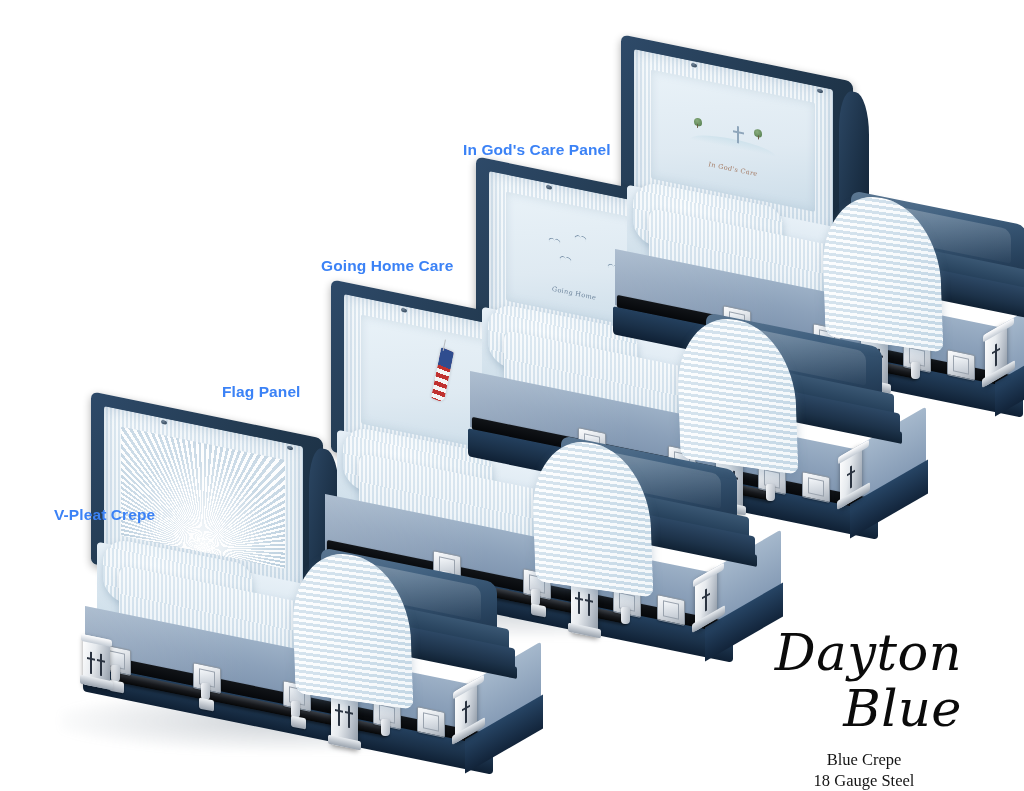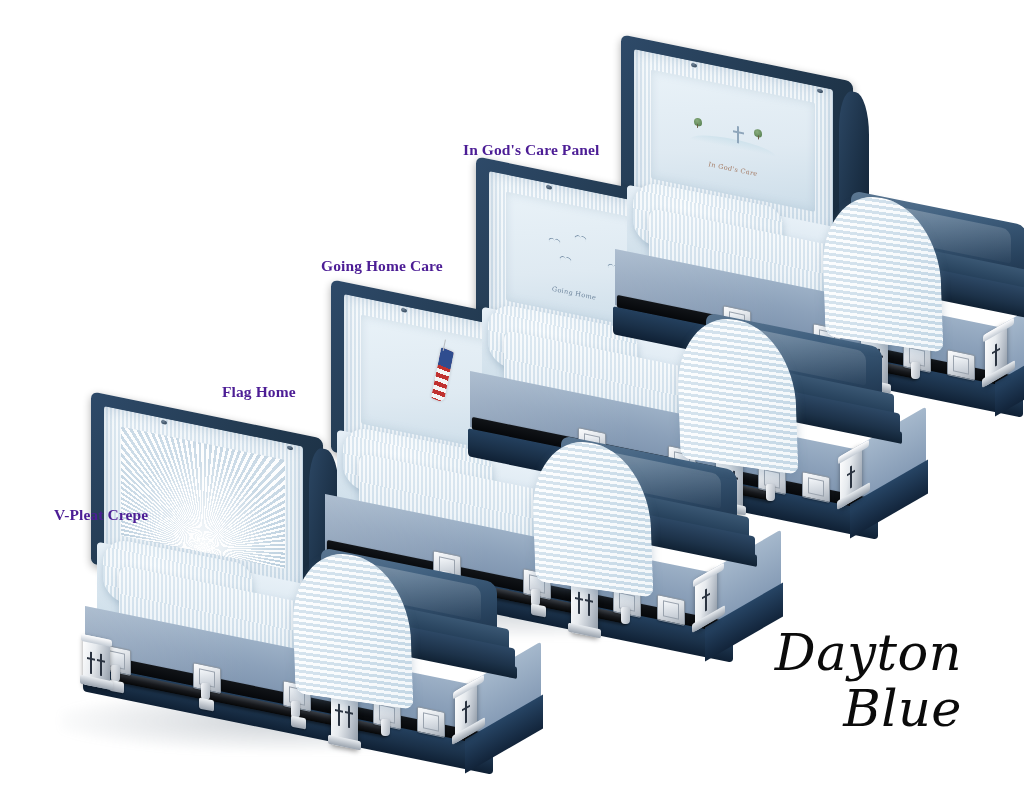--- a/index.html
+++ b/index.html
@@ -9,24 +9,24 @@
     background:#ffffff;
     font-family:"Liberation Serif", serif;
     overflow:hidden;
     position:relative;
   }
   #stage{position:absolute;inset:0;width:1024px;height:791px;}
 
   
   .panel-label{
     position:absolute;
-    font-family:Liberation Serif, serif;
+    font-family:Liberation Sans, sans-serif;
     font-weight:700;
     font-size:15.5px;
-    color:#4c1d95;
+    color:#3b82f6;
     white-space:nowrap;
     letter-spacing:.1px;
     z-index:60;
   }
 
   
   #title-block{position:absolute;left:684px;top:625px;width:330px;z-index:70;}
   #product-title{
     font-family:"DejaVu Serif", serif;
     font-style:italic;
@@ -498,21 +498,21 @@
         <div class="post-cross" style="left:14px;"></div>
         <div class="cap-b"></div>
       </div>
       <div class="corner-post" style="left:370px;top:38px;width:22px;height:52px;transform:skewY(-30deg);">
         <div class="cap-t"></div>
         <div class="post-cross" style="left:7px;"></div>
         <div class="cap-b"></div>
       </div>
     </div>
   </div>
-  <div class="panel-label" style="left:222px;top:383px;">Flag Home</div>
+  <div class="panel-label" style="left:222px;top:383px;">Flag Panel</div>
 
   <div class="shadow" style="left:60px;top:690px;width:450px;height:62px;"></div>
   <div class="casket" id="c4" style="left:45px;top:415px;">
 
     <div class="lid-open">
       <div class="lid-frame"></div>
       <div class="lid-inner"></div>
       <div class="screw" style="left:70px;top:14px;"></div>
       <div class="screw" style="left:196px;top:14px;"></div>
       <div class="lid-cap">
@@ -576,16 +576,18 @@
         <div class="post-cross" style="left:7px;"></div>
         <div class="cap-b"></div>
       </div>
     </div>
   </div>
   <div class="panel-label" style="left:54px;top:506px;">V-Pleat Crepe</div>
 
   <div id="title-block">
     <div id="product-title">Dayton Blue</div>
     <div id="spec-list">
+      <div class="spec-line">Blue Crepe</div>
+      <div class="spec-line">18 Gauge Steel</div>
     </div>
   </div>
 
 </div>
 
 </body></html>

